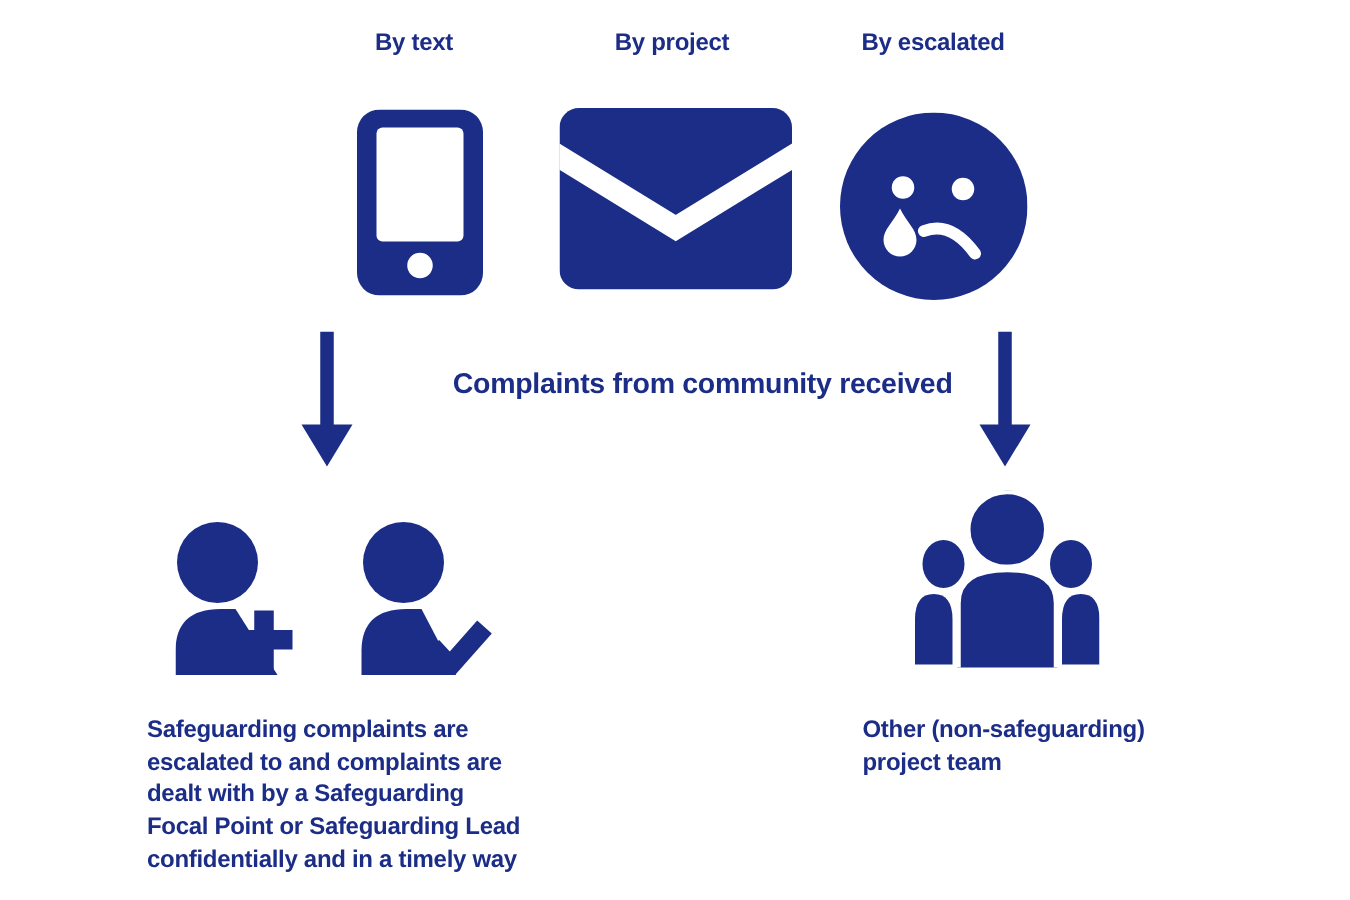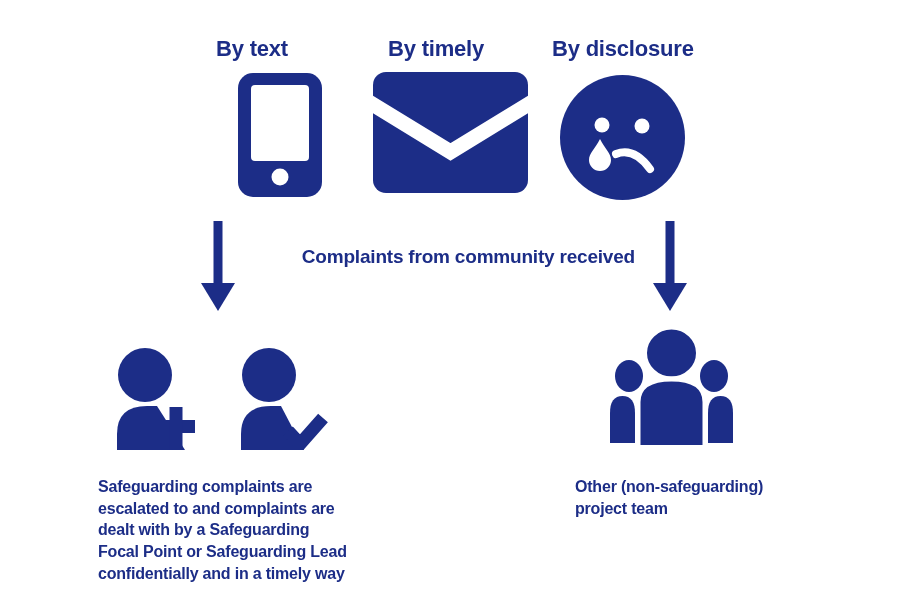--- a/index.html
+++ b/index.html
@@ -8,26 +8,26 @@
   .canvas {
     position: relative;
     width: 900px;
     height: 600px;
     background: var(--bg);
     overflow: hidden;
   }
   .abs { position: absolute; }
   .channel-label {
     top: 20px;
-    font-size: 22px;
+    text-align: center;
+    font-size: 16px;
     font-weight: bold;
     color: var(--primary);
     letter-spacing: -0.2px;
     white-space: nowrap;
-    margin-top: 16px;
   }
   .icon svg { display: block; width: 100%; height: 100%; color: var(--primary); }
   .flow-label {
     left: 275px; top: 246px; width: 360px;
     text-align: right;
     font-size: 19px;
     font-weight: bold;
     color: var(--primary);
     letter-spacing: -0.2px;
     white-space: nowrap;
@@ -41,22 +41,22 @@
     white-space: pre-line;
     letter-spacing: -0.2px;
   }
 </style>
 </head>
 <body>
 
 <div class="canvas">
 
   <div class="abs channel-label" style="left:216px; width:120px;">By text</div>
-  <div class="abs channel-label" style="left:388px; width:120px;">By timely</div>
-  <div class="abs channel-label" style="left:552px; width:140px;">By disclosure</div>
+  <div class="abs channel-label" style="left:388px; width:120px;">By project</div>
+  <div class="abs channel-label" style="left:552px; width:140px;">By escalated</div>
 
   <div class="abs icon" style="left:238px; top:73px; width:84px; height:124px;">
     <svg viewBox="0 0 84 124" xmlns="http://www.w3.org/2000/svg">
       <rect width="84" height="124" rx="15" fill="currentColor"></rect>
       <rect x="13" y="12" width="58" height="76" rx="4" fill="#fff"></rect>
       <circle cx="42" cy="104" r="8.5" fill="#fff"></circle>
     </svg>
   </div>
 
   <div class="abs icon" style="left:373px; top:72px; width:155px; height:121px;">

